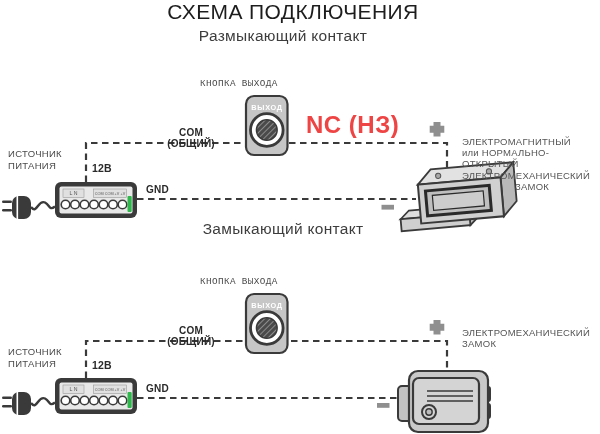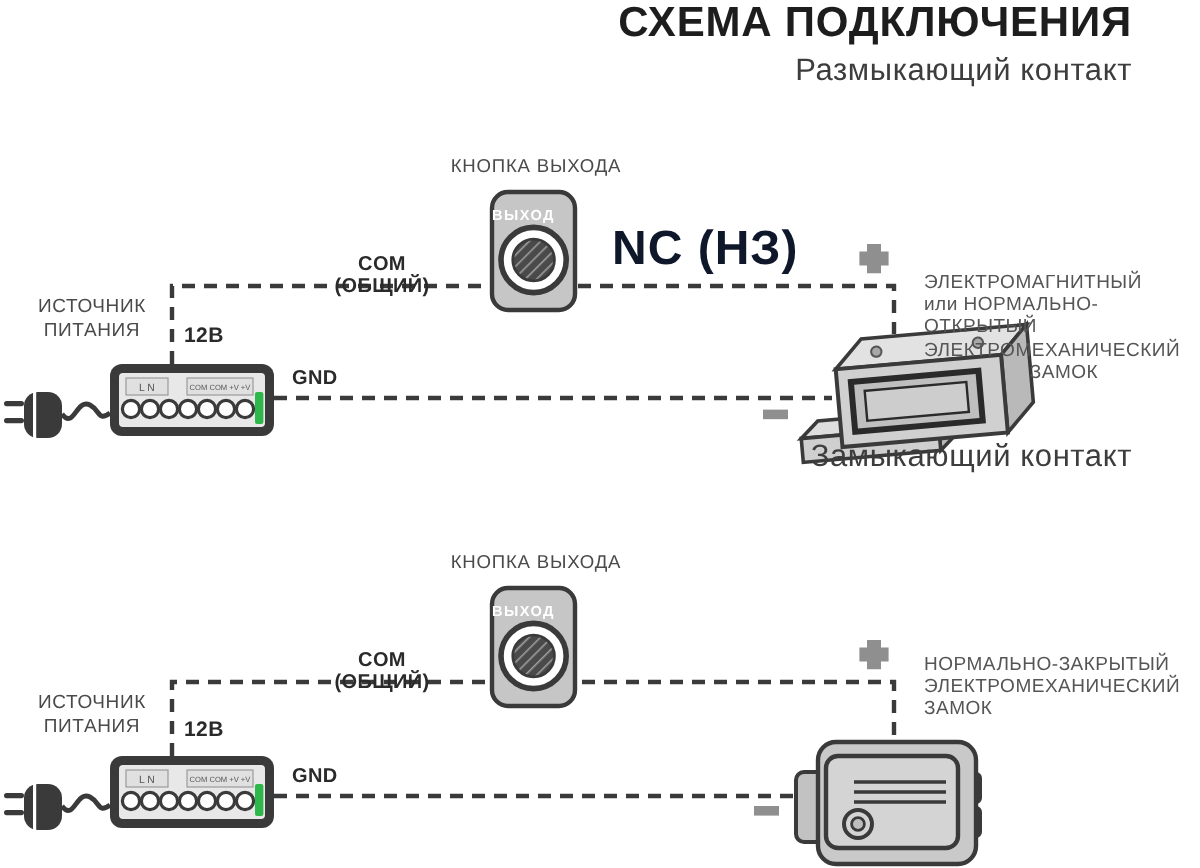--- a/index.html
+++ b/index.html
@@ -1,27 +1,27 @@
 <!DOCTYPE html>
 <html><head>
 <meta charset="utf-8">
 <style>
   html,body{margin:0;padding:0;background:#fff;}
   .stage{position:relative;width:600px;height:434px;background:#ffffff;overflow:hidden;
          font-family:"Liberation Sans", sans-serif;}
   .stage svg{position:absolute;left:0;top:0;}
   .lbl{position:absolute;color:#4a4a4a;}
-  .title{top:0px;left:0;width:566px;text-align:right;font-size:21px;font-weight:700;
+  .title{top:0px;left:10px;width:566px;text-align:center;font-size:21px;font-weight:400;
          color:#1d1d1d;letter-spacing:.4px;}
-  .subtitle{left:0;width:566px;text-align:right;font-size:15.5px;color:#3d3d3d;letter-spacing:.3px;}
-  .btn-caption{width:136px;text-align:center;font-size:9.3px;letter-spacing:.4px;color:#4a4a4a;}
-  .btn-text{width:42px;font-size:7.3px;font-weight:700;color:#ffffff;letter-spacing:.7px;}
+  .subtitle{left:0;width:566px;text-align:center;font-size:15.5px;color:#3d3d3d;letter-spacing:.3px;}
+  .btn-caption{width:136px;text-align:left;font-size:9.3px;letter-spacing:.4px;color:#4a4a4a;font-family:Liberation Mono, monospace;}
+  .btn-text{width:42px;text-align:center;font-size:7.3px;font-weight:700;color:#ffffff;letter-spacing:.7px;}
   .wire-lbl{font-size:10px;font-weight:700;color:#2a2a2a;letter-spacing:.2px;}
-  .contact-type{font-size:24px;font-weight:700;color:#0f172a;letter-spacing:.5px;}
-  .psu-caption{width:76px;text-align:center;font-size:9.5px;line-height:11.5px;color:#4a4a4a;
+  .contact-type{font-size:24px;font-weight:700;color:#ef4444;letter-spacing:.5px;}
+  .psu-caption{width:76px;font-size:9.5px;line-height:11.5px;color:#4a4a4a;
                white-space:pre-line;letter-spacing:.3px;}
   .lock-caption{font-size:9.5px;line-height:11.2px;color:#555;letter-spacing:.25px;}
   .lock-caption.centered-last div:last-child{text-align:center;}
 </style>
 </head>
 <body>
 
 <div class="stage">
 
 <svg width="600" height="434" viewBox="0 0 600 434">
@@ -166,18 +166,17 @@
 
 <div class="lbl subtitle" style="top:220px;">Замыкающий контакт</div>
 <div class="lbl btn-caption" style="top:276px;left:200px;">КНОПКА ВЫХОДА</div>
 <div class="lbl btn-text" style="top:300.5px;left:246px;">ВЫХОД</div>
 <div class="lbl wire-lbl" style="top:325px;left:156px;width:70px;text-align:center;">COM (ОБЩИЙ)</div>
 <div class="lbl psu-caption" style="top:346px;left:8px;">ИСТОЧНИК
 ПИТАНИЯ</div>
 <div class="lbl wire-lbl" style="top:359px;left:92px;font-size:10.5px;">12В</div>
 <div class="lbl wire-lbl" style="top:383px;left:146px;font-size:10px;">GND</div>
 <div class="lbl lock-caption" style="top:327px;left:462px;width:134px;">
-  <div>НОРМАЛЬНО-ЗАКРЫТЫЙ</div>
   <div>ЭЛЕКТРОМЕХАНИЧЕСКИЙ</div>
   <div>ЗАМОК</div>
 </div>
 
 </div>
 
 </body></html>

